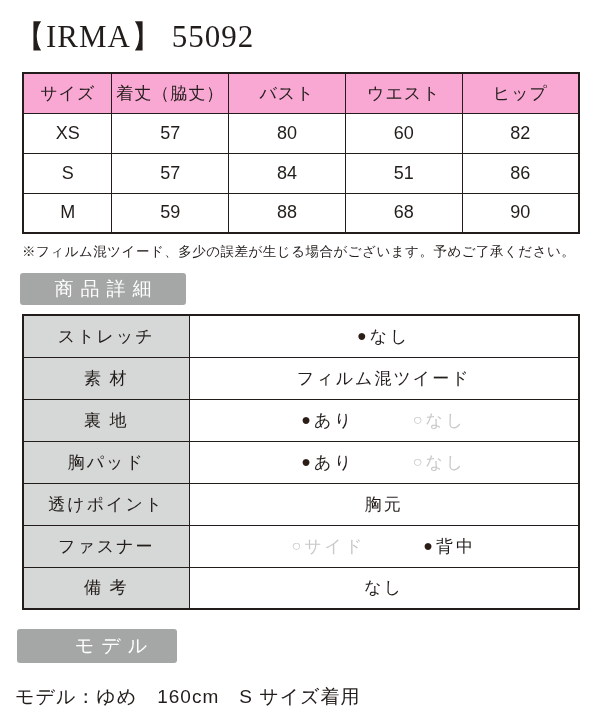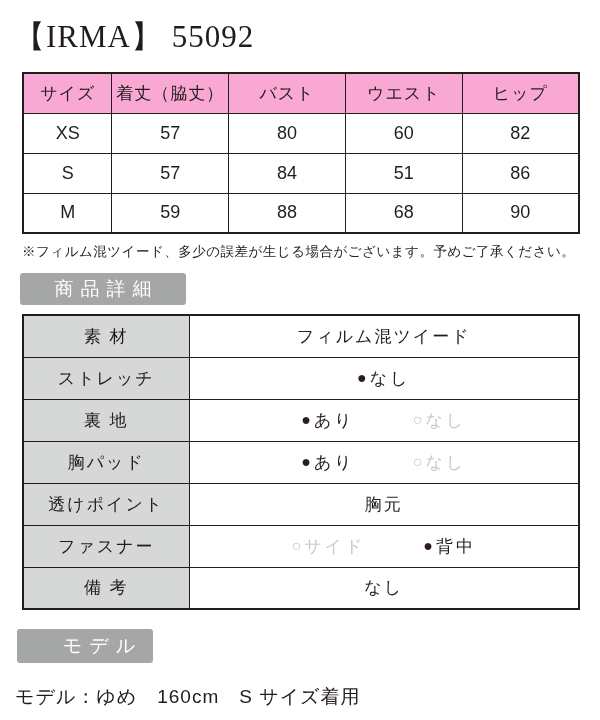--- a/index.html
+++ b/index.html
@@ -51,21 +51,21 @@
     background:#a5a6a6;
     border-radius:3px;
     color:#ffffff;
     font-size:19px;
     letter-spacing:7px;
     text-indent:7px;
     display:flex;
     align-items:center;
     justify-content:center;
   }
-  .badge.model { width:136px; height:34px; margin:19px 0 0 17px;padding-left:28px; }
+  .badge.model { width:160px; height:34px; margin:19px 0 0 17px;padding-left:28px; }
 
   
   .details-table {
     width:558px;
     margin:9px 0 0 22px;
     border:2.5px solid #221d1a;
   }
   .details-table th, .details-table td {
     border:1.5px solid #221d1a;
     height:42px;
@@ -134,33 +134,33 @@
   </tbody>
 </table>
 
 <p class="note">※フィルム混ツイード、多少の誤差が生じる場合がございます。予めご了承ください。</p>
 
 <div class="badge">商品詳細</div>
 
 <table class="details-table">
   <tbody>
     <tr>
-      <th>素 材</th>
-      <td>フィルム混ツイード</td>
-    </tr>
-    <tr>
       <th>ストレッチ</th>
       <td>
         <span class="opt sel">
             <span class="mark">●</span>
             <span>なし</span>
           </span>
       </td>
     </tr>
     <tr>
+      <th>素 材</th>
+      <td>フィルム混ツイード</td>
+    </tr>
+    <tr>
       <th>裏 地</th>
       <td>
         <div class="opts">
           <span class="opt sel">
               <span class="mark">●</span>
               <span>あり</span>
             </span>
           <span class="opt dis">
               <span class="mark">○</span>
               <span>なし</span>

